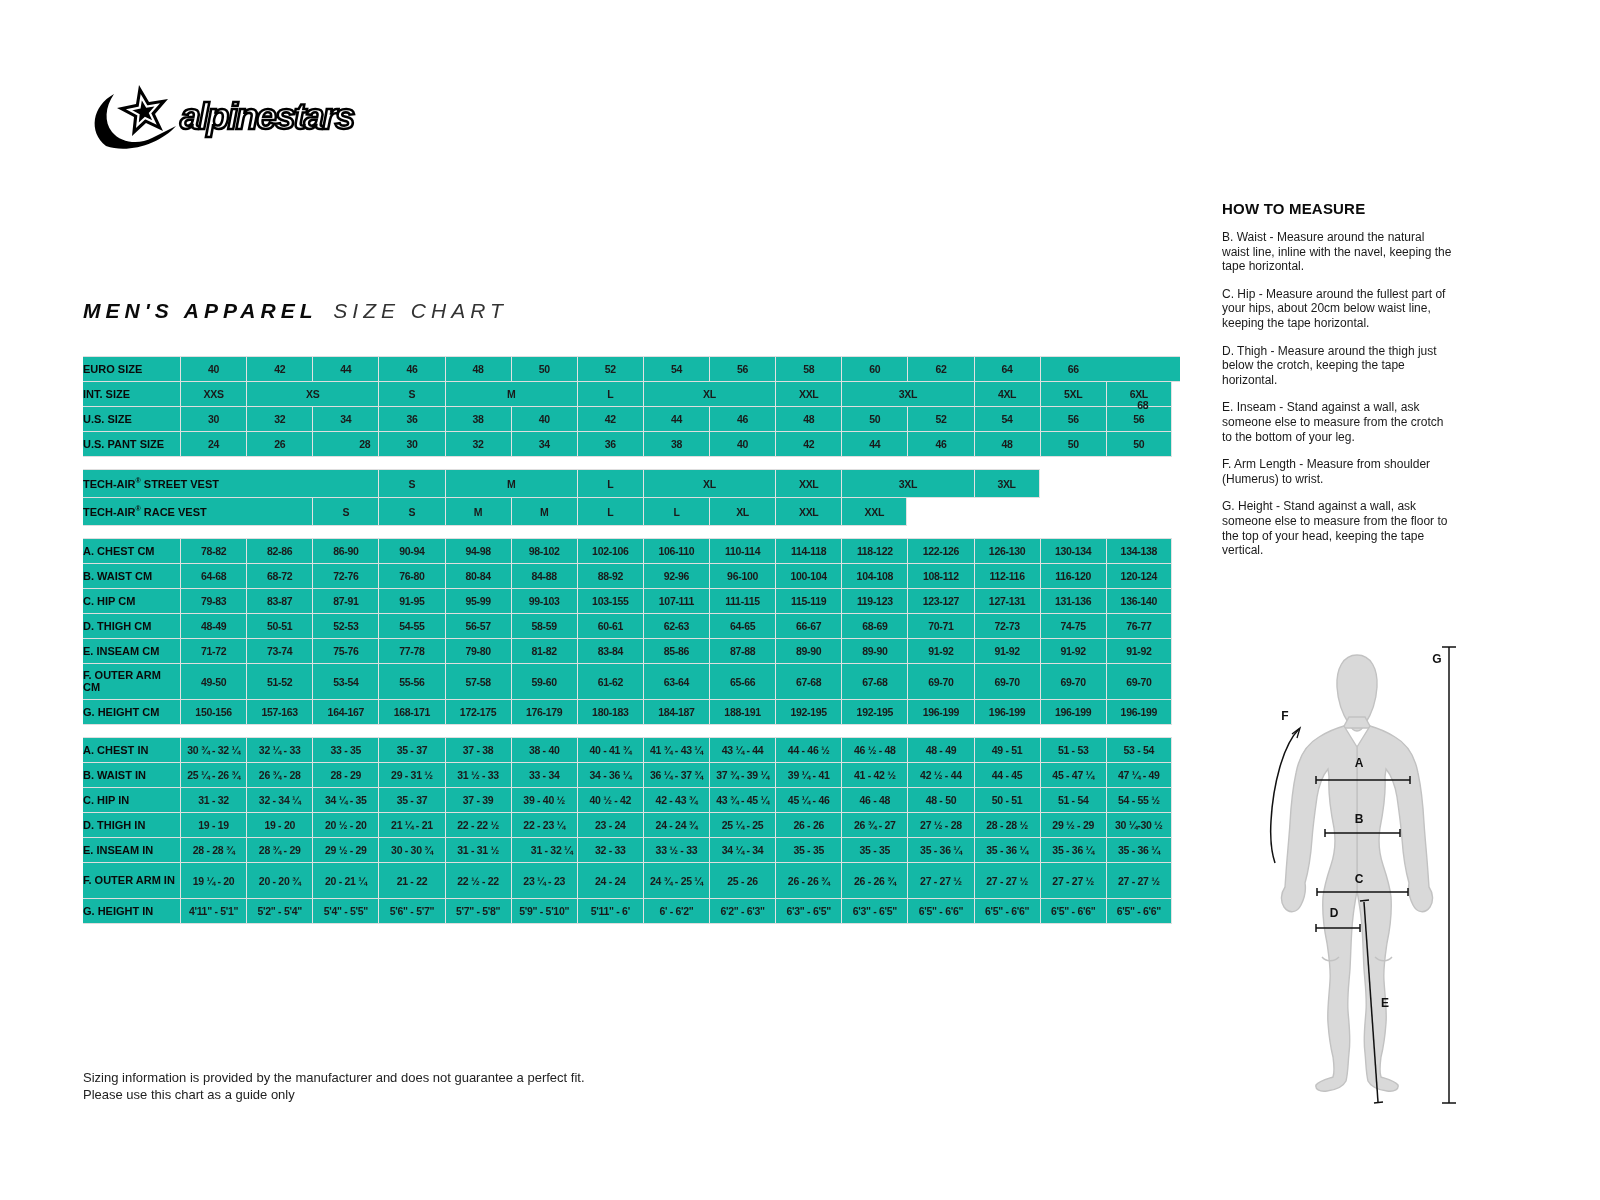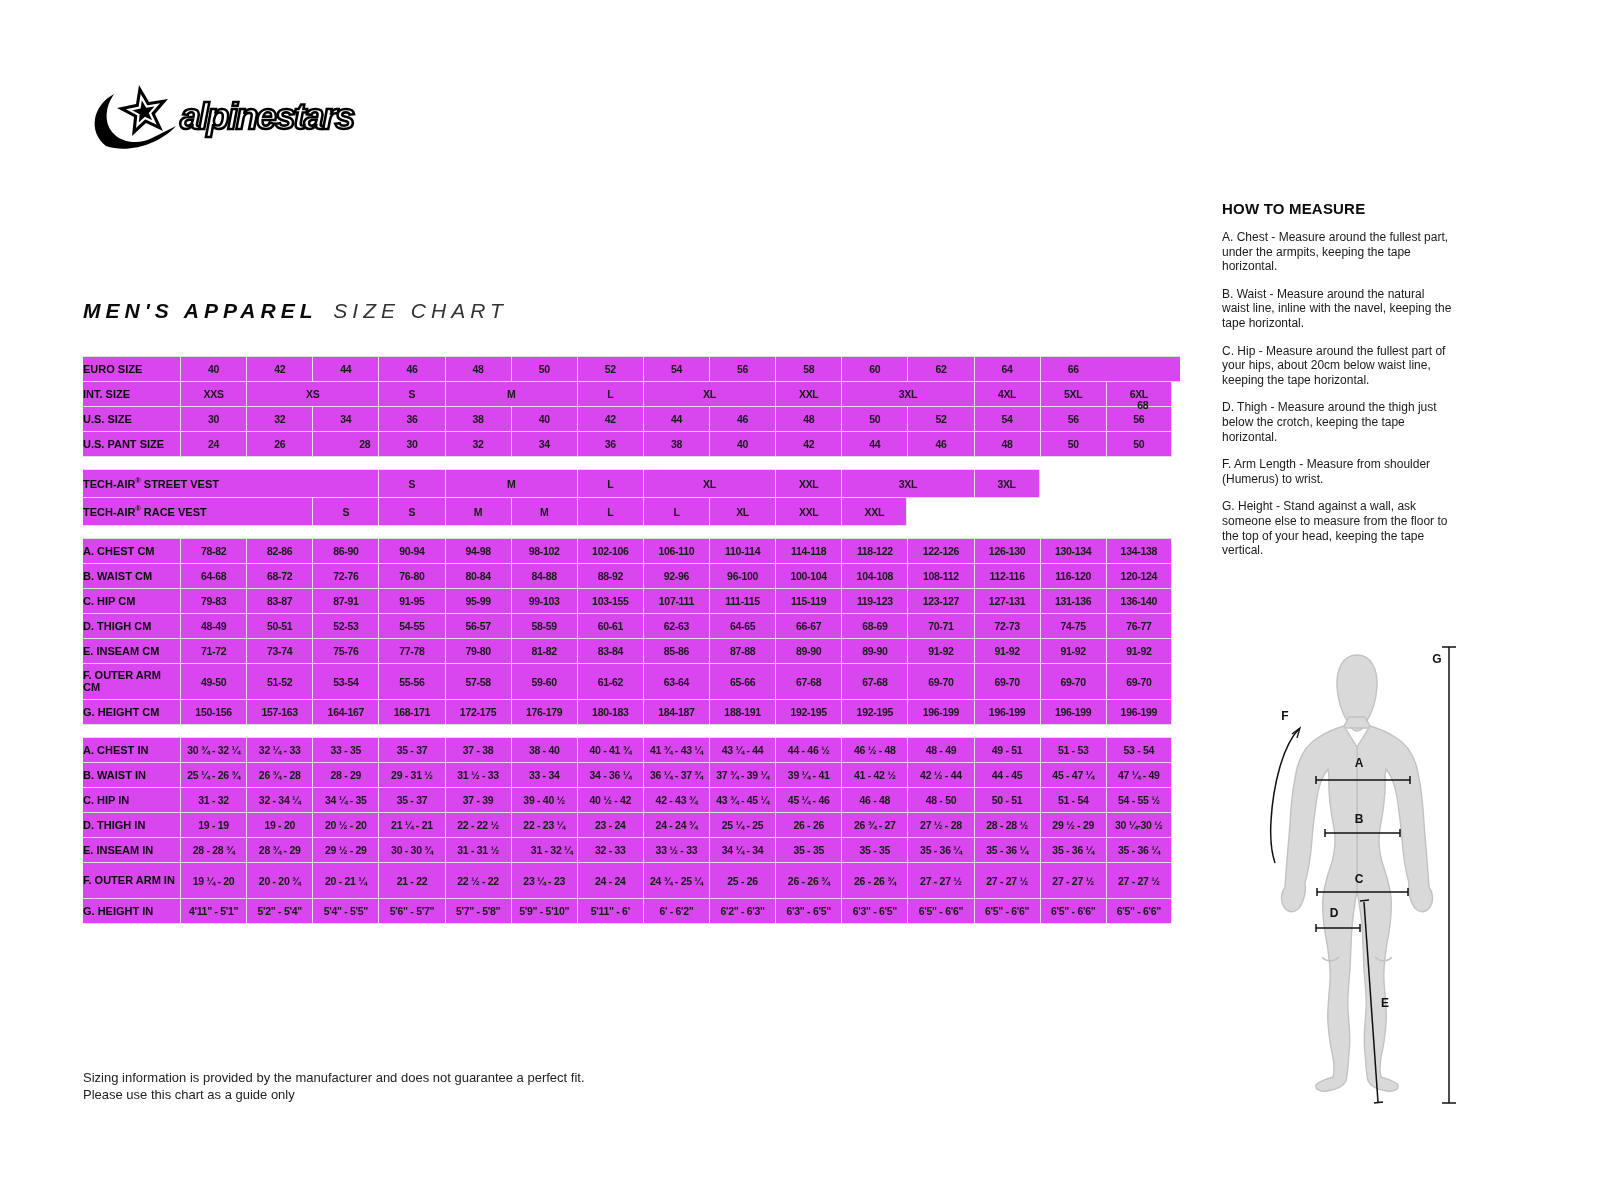--- a/index.html
+++ b/index.html
@@ -6,21 +6,21 @@
   body{width:1600px;height:1200px;position:relative;font-family:"Liberation Sans",sans-serif;color:#111;overflow:hidden;}
 
   .logo{position:absolute;left:84px;top:80px;}
 
   .page-title{position:absolute;left:83px;top:299px;font-style:italic;font-size:21px;white-space:nowrap;}
   .page-title .t1{font-weight:700;letter-spacing:5px;color:#0a0a0a;}
   .page-title .t2{font-weight:400;letter-spacing:5px;color:#333;margin-left:10px;}
 
   .size-table{position:absolute;left:83px;top:356px;}
   .t-section{border-top:1px solid #dedede;width:max-content;margin-bottom:12px;}
-  .t-row{display:flex;align-items:center;height:24px;border-bottom:1px solid #dedede;width:max-content;background:#d946ef;}
+  .t-row{display:flex;align-items:center;height:24px;border-bottom:1px solid #dedede;width:max-content;background:#14b8a6;}
   .t-section.vest .t-row{height:27px;}
   .t-row.tall{height:35px;}
   .t-label{width:97px;flex:0 0 97px;font-weight:700;font-size:11px;letter-spacing:0px;white-space:nowrap;color:#0a0a0a;z-index:2;}
   .t-row.tall .t-label{white-space:normal;line-height:11.5px;}
   .t-label sup{font-size:7px;}
   .t-cell{align-self:stretch;display:flex;align-items:center;justify-content:center;
           border-left:1px solid #e2e2e2;font-size:10.5px;font-weight:700;letter-spacing:-0.3px;
           color:#1a1a1a;box-sizing:border-box;}
   .t-cell.last{border-right:1px solid #e2e2e2;}
   .t-spacer{align-self:stretch;}
@@ -403,24 +403,24 @@
         <div class="t-cell" style="width: 66.13px;">6'5" - 6'6"</div>
         <div class="t-cell" style="width: 66.13px;">6'5" - 6'6"</div>
         <div class="t-cell last" style="width: 66.13px;">6'5" - 6'6"</div>
       </div>
     </div>
   </div>
 
 <div class="howto">
   <h3>HOW TO MEASURE</h3>
   <div>
-      <p>A. Chest - Measure around the fullest part, under the armpits, keeping the tape horizontal.</p>
       <p>B. Waist - Measure around the natural waist line, inline with the navel, keeping the tape horizontal.</p>
       <p>C. Hip - Measure around the fullest part of your hips, about 20cm below waist line, keeping the tape horizontal.</p>
       <p>D. Thigh - Measure around the thigh just below the crotch, keeping the tape horizontal.</p>
+      <p>E. Inseam - Stand against a wall, ask someone else to measure from the crotch to the bottom of your leg.</p>
       <p>F. Arm Length - Measure from shoulder (Humerus) to wrist.</p>
       <p>G. Height - Stand against a wall, ask someone else to measure from the floor to the top of your head, keeping the tape vertical.</p>
     </div>
 </div>
 
 <div class="figure">
   <svg width="320" height="500" viewBox="0 0 320 500">
     <g fill="#d9d9d9" stroke="#c2c2c2" stroke-width="1.4">
 
       <path d="M120,30 C134,30 141,44 140,62 C139,78 134,90 128,99 C126,103 124,106 120,106

